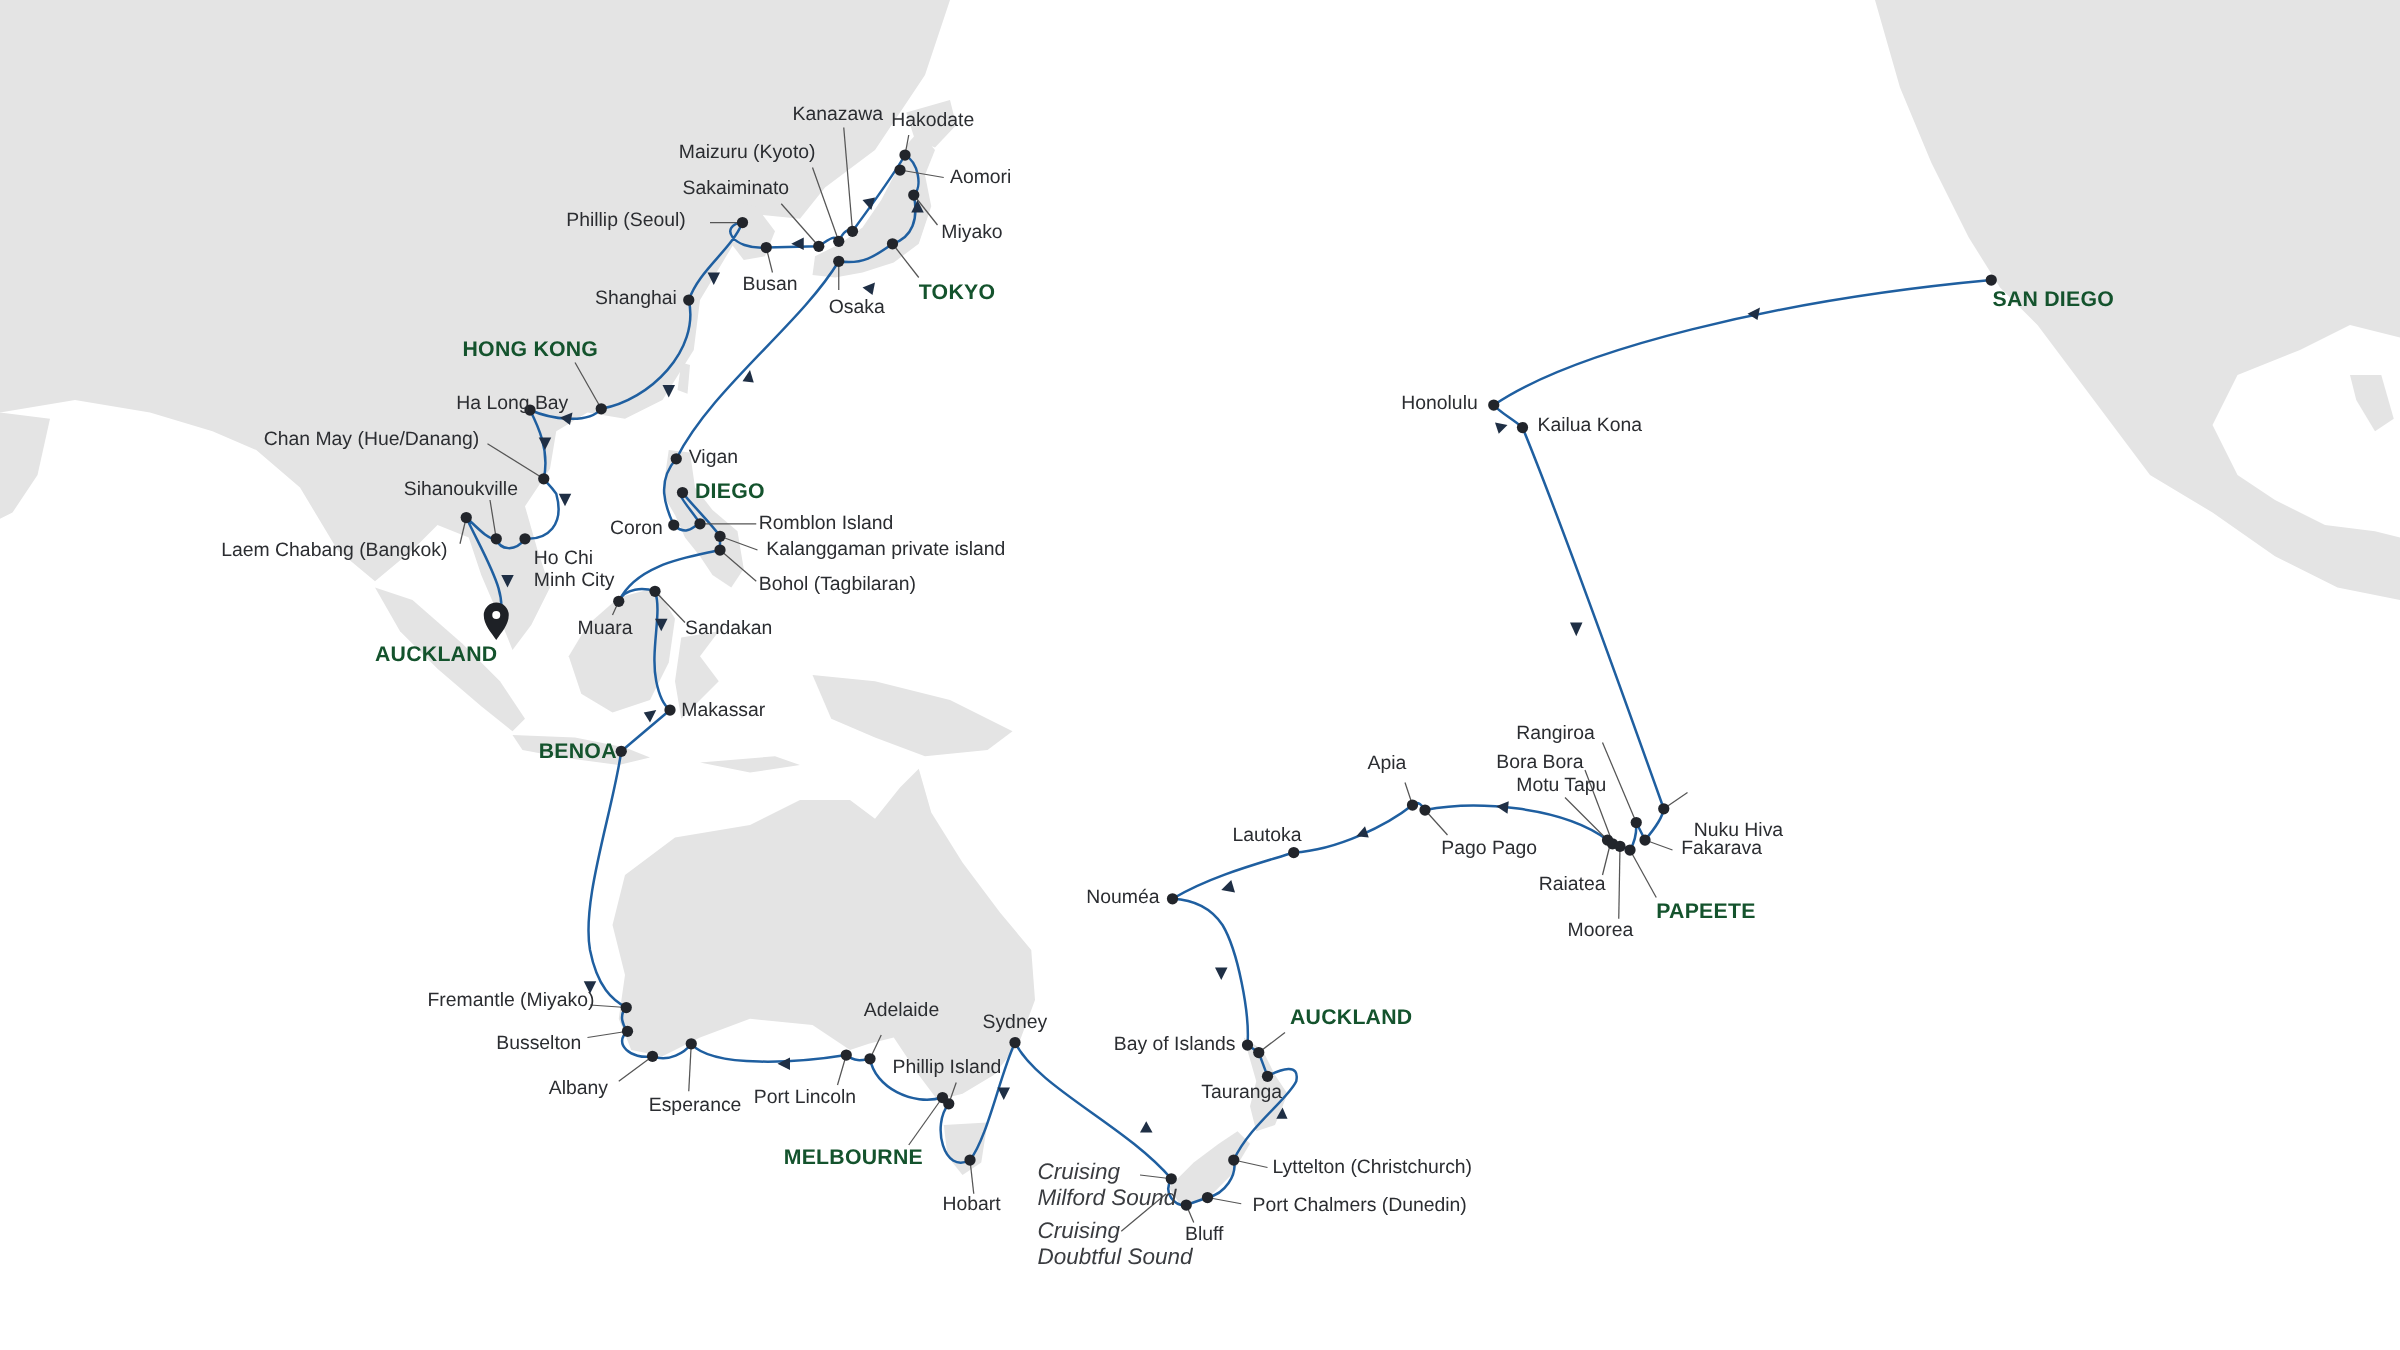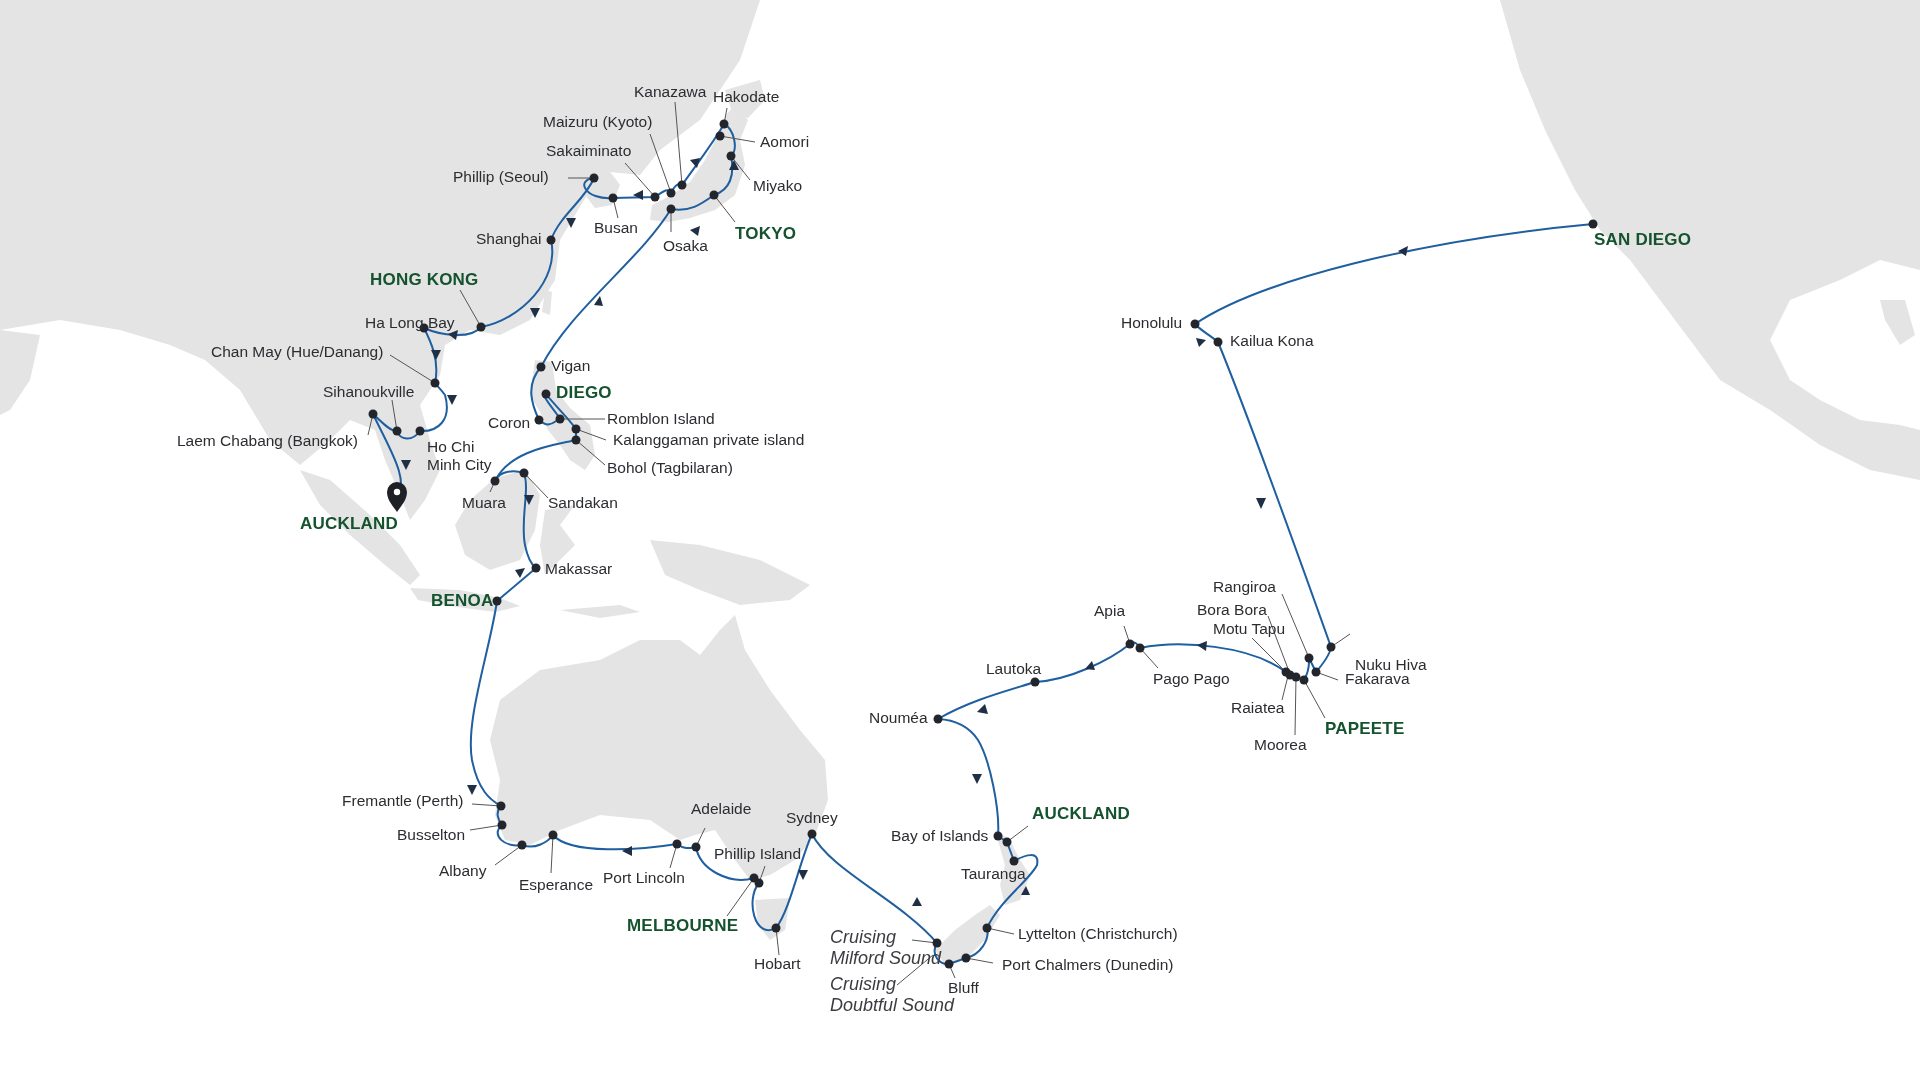--- a/index.html
+++ b/index.html
@@ -257,21 +257,21 @@
 <div class="lbl" style="left:551px;top:357px;">Vigan</div>
 <div class="lbl major" style="left:556px;top:383px;">DIEGO</div>
 <div class="lbl" style="left:488px;top:414px;">Coron</div>
 <div class="lbl" style="left:607px;top:410px;">Romblon Island</div>
 <div class="lbl" style="left:613px;top:431px;">Kalanggaman private island</div>
 <div class="lbl" style="left:607px;top:459px;">Bohol (Tagbilaran)</div>
 <div class="lbl" style="left:462px;top:494px;">Muara</div>
 <div class="lbl" style="left:548px;top:494px;">Sandakan</div>
 <div class="lbl" style="left:545px;top:560px;">Makassar</div>
 <div class="lbl major" style="left:431px;top:591px;">BENOA</div>
-<div class="lbl" style="left:342px;top:792px;">Fremantle (Perth)</div>
+<div class="lbl" style="left:342px;top:792px;">Fremantle (Miyako)</div>
 <div class="lbl" style="left:397px;top:826px;">Busselton</div>
 <div class="lbl" style="left:439px;top:862px;">Albany</div>
 <div class="lbl" style="left:519px;top:876px;">Esperance</div>
 <div class="lbl" style="left:603px;top:869px;">Port Lincoln</div>
 <div class="lbl" style="left:691px;top:800px;">Adelaide</div>
 <div class="lbl" style="left:714px;top:845px;">Phillip Island</div>
 <div class="lbl major" style="left:627px;top:916px;">MELBOURNE</div>
 <div class="lbl" style="left:754px;top:955px;">Hobart</div>
 <div class="lbl" style="left:786px;top:809px;">Sydney</div>
 <div class="lbl cruise" style="left:830px;top:927px;">

